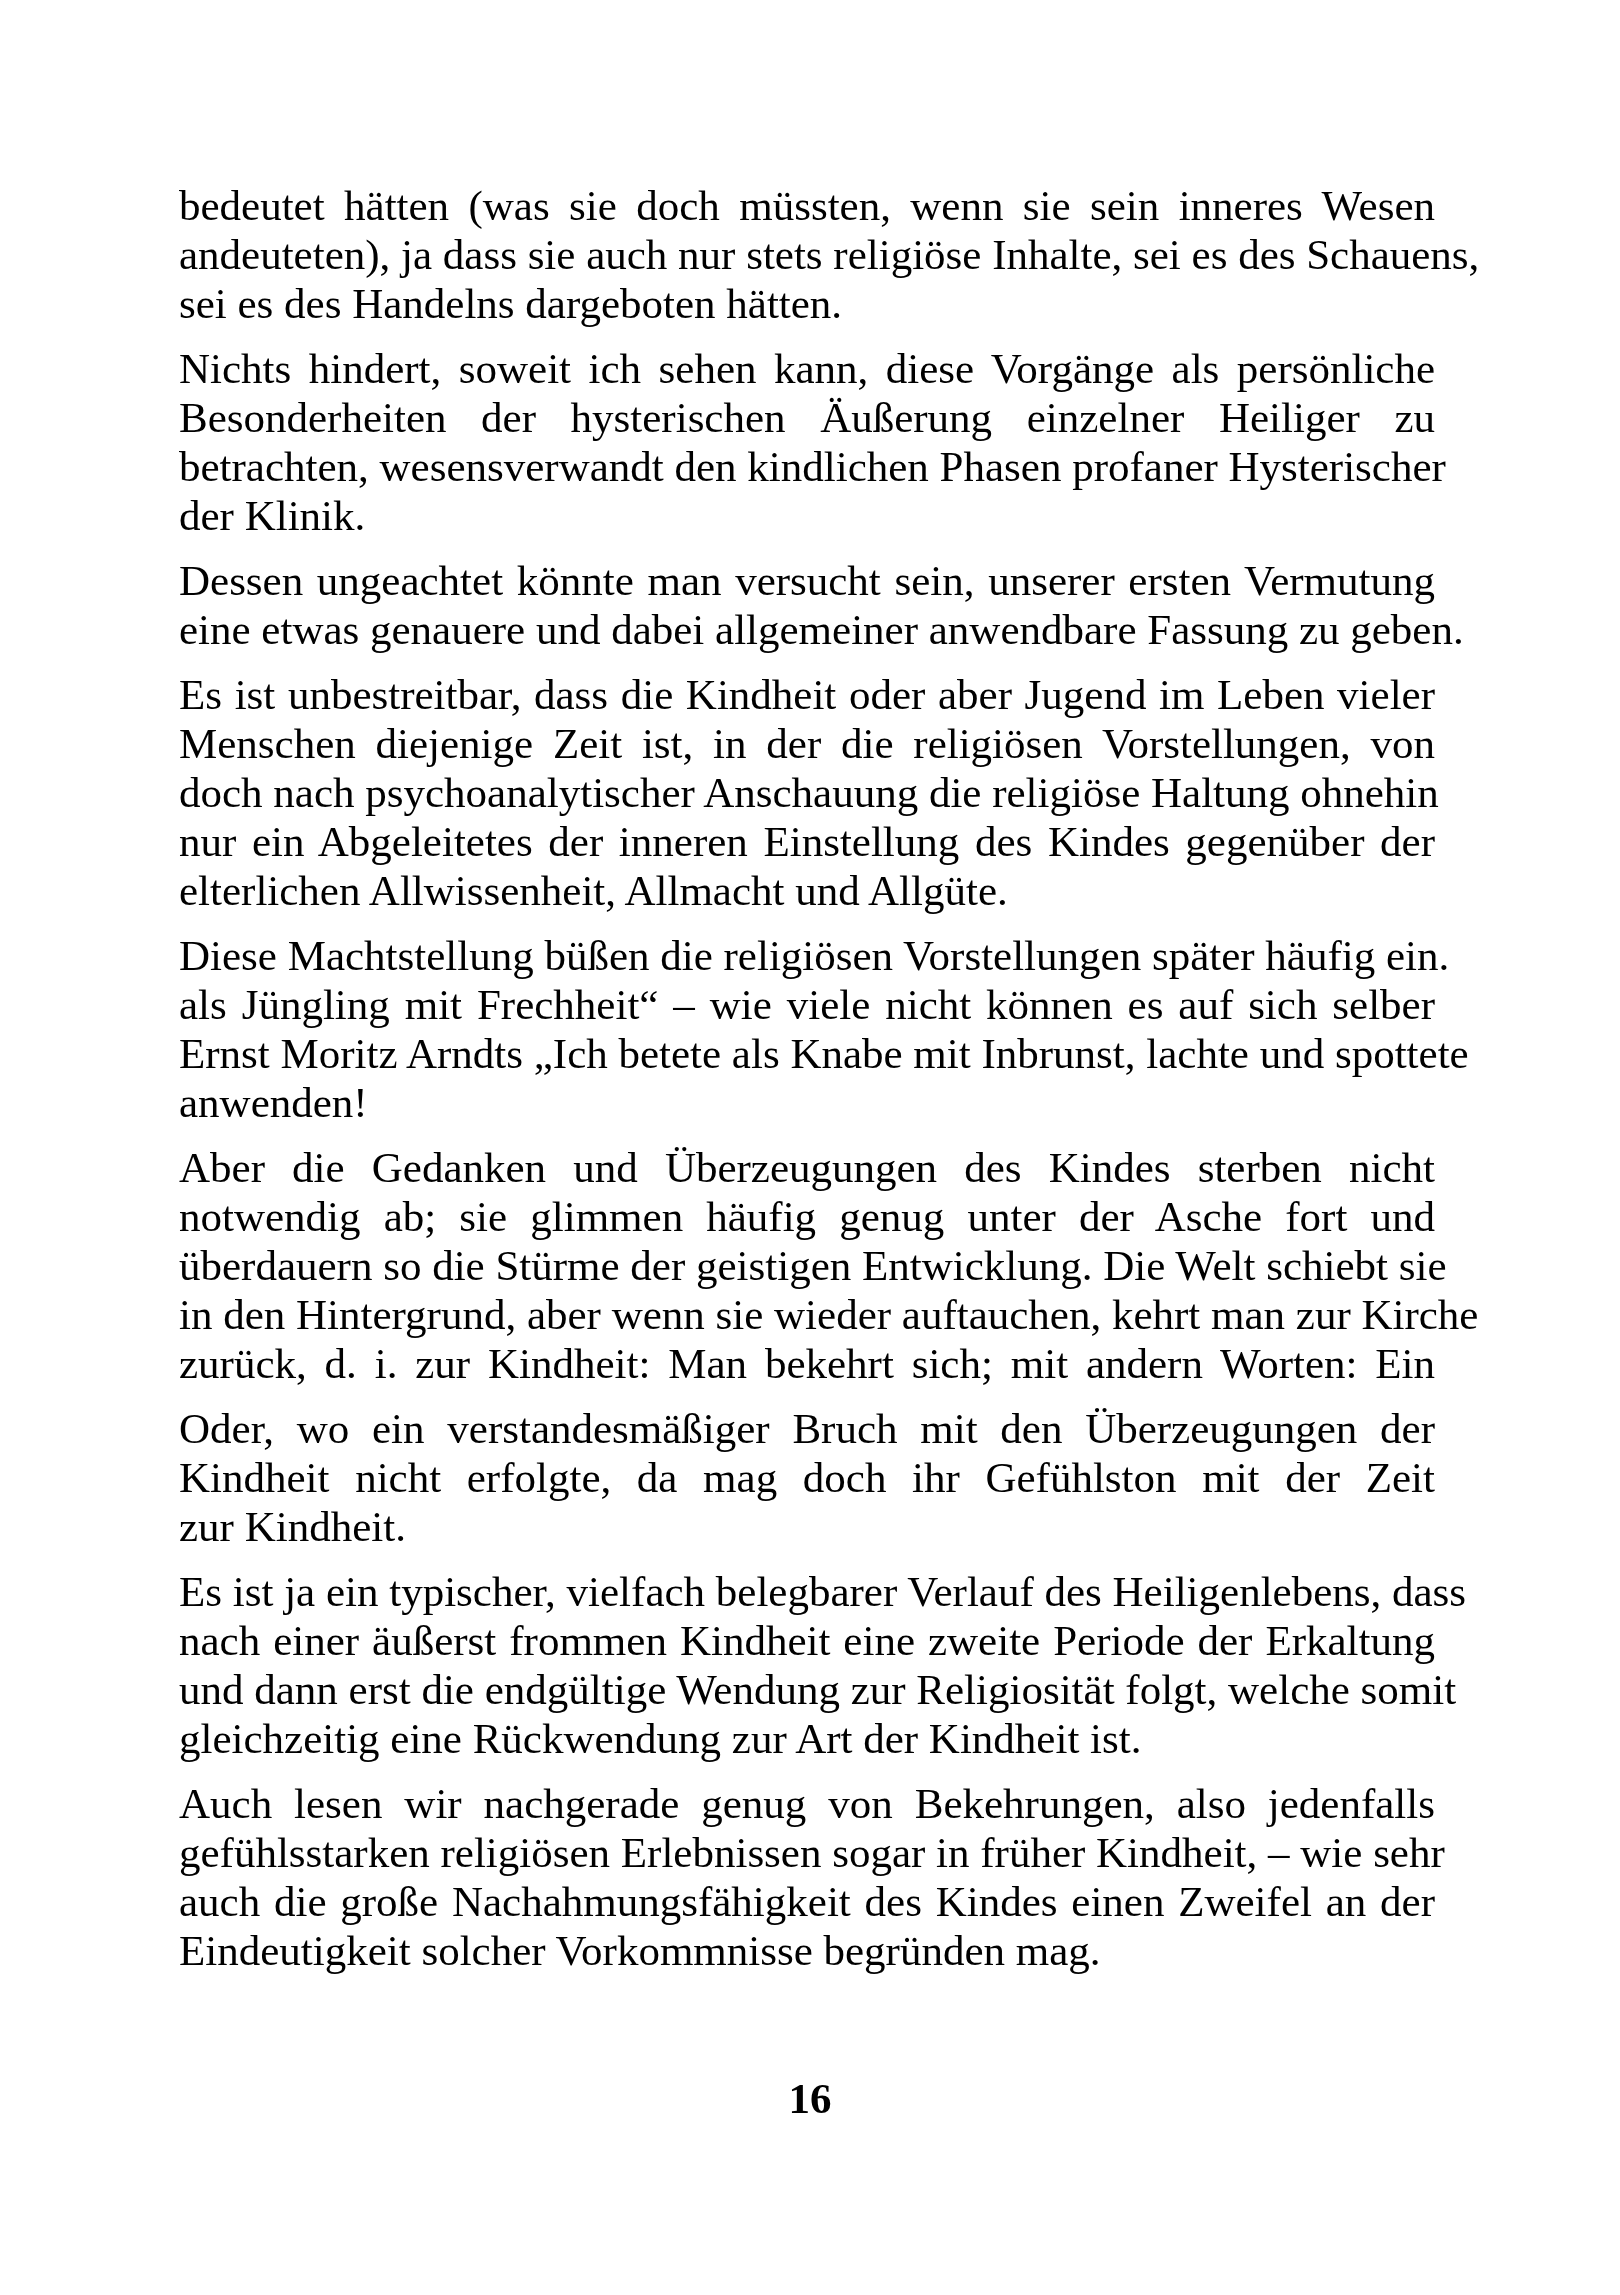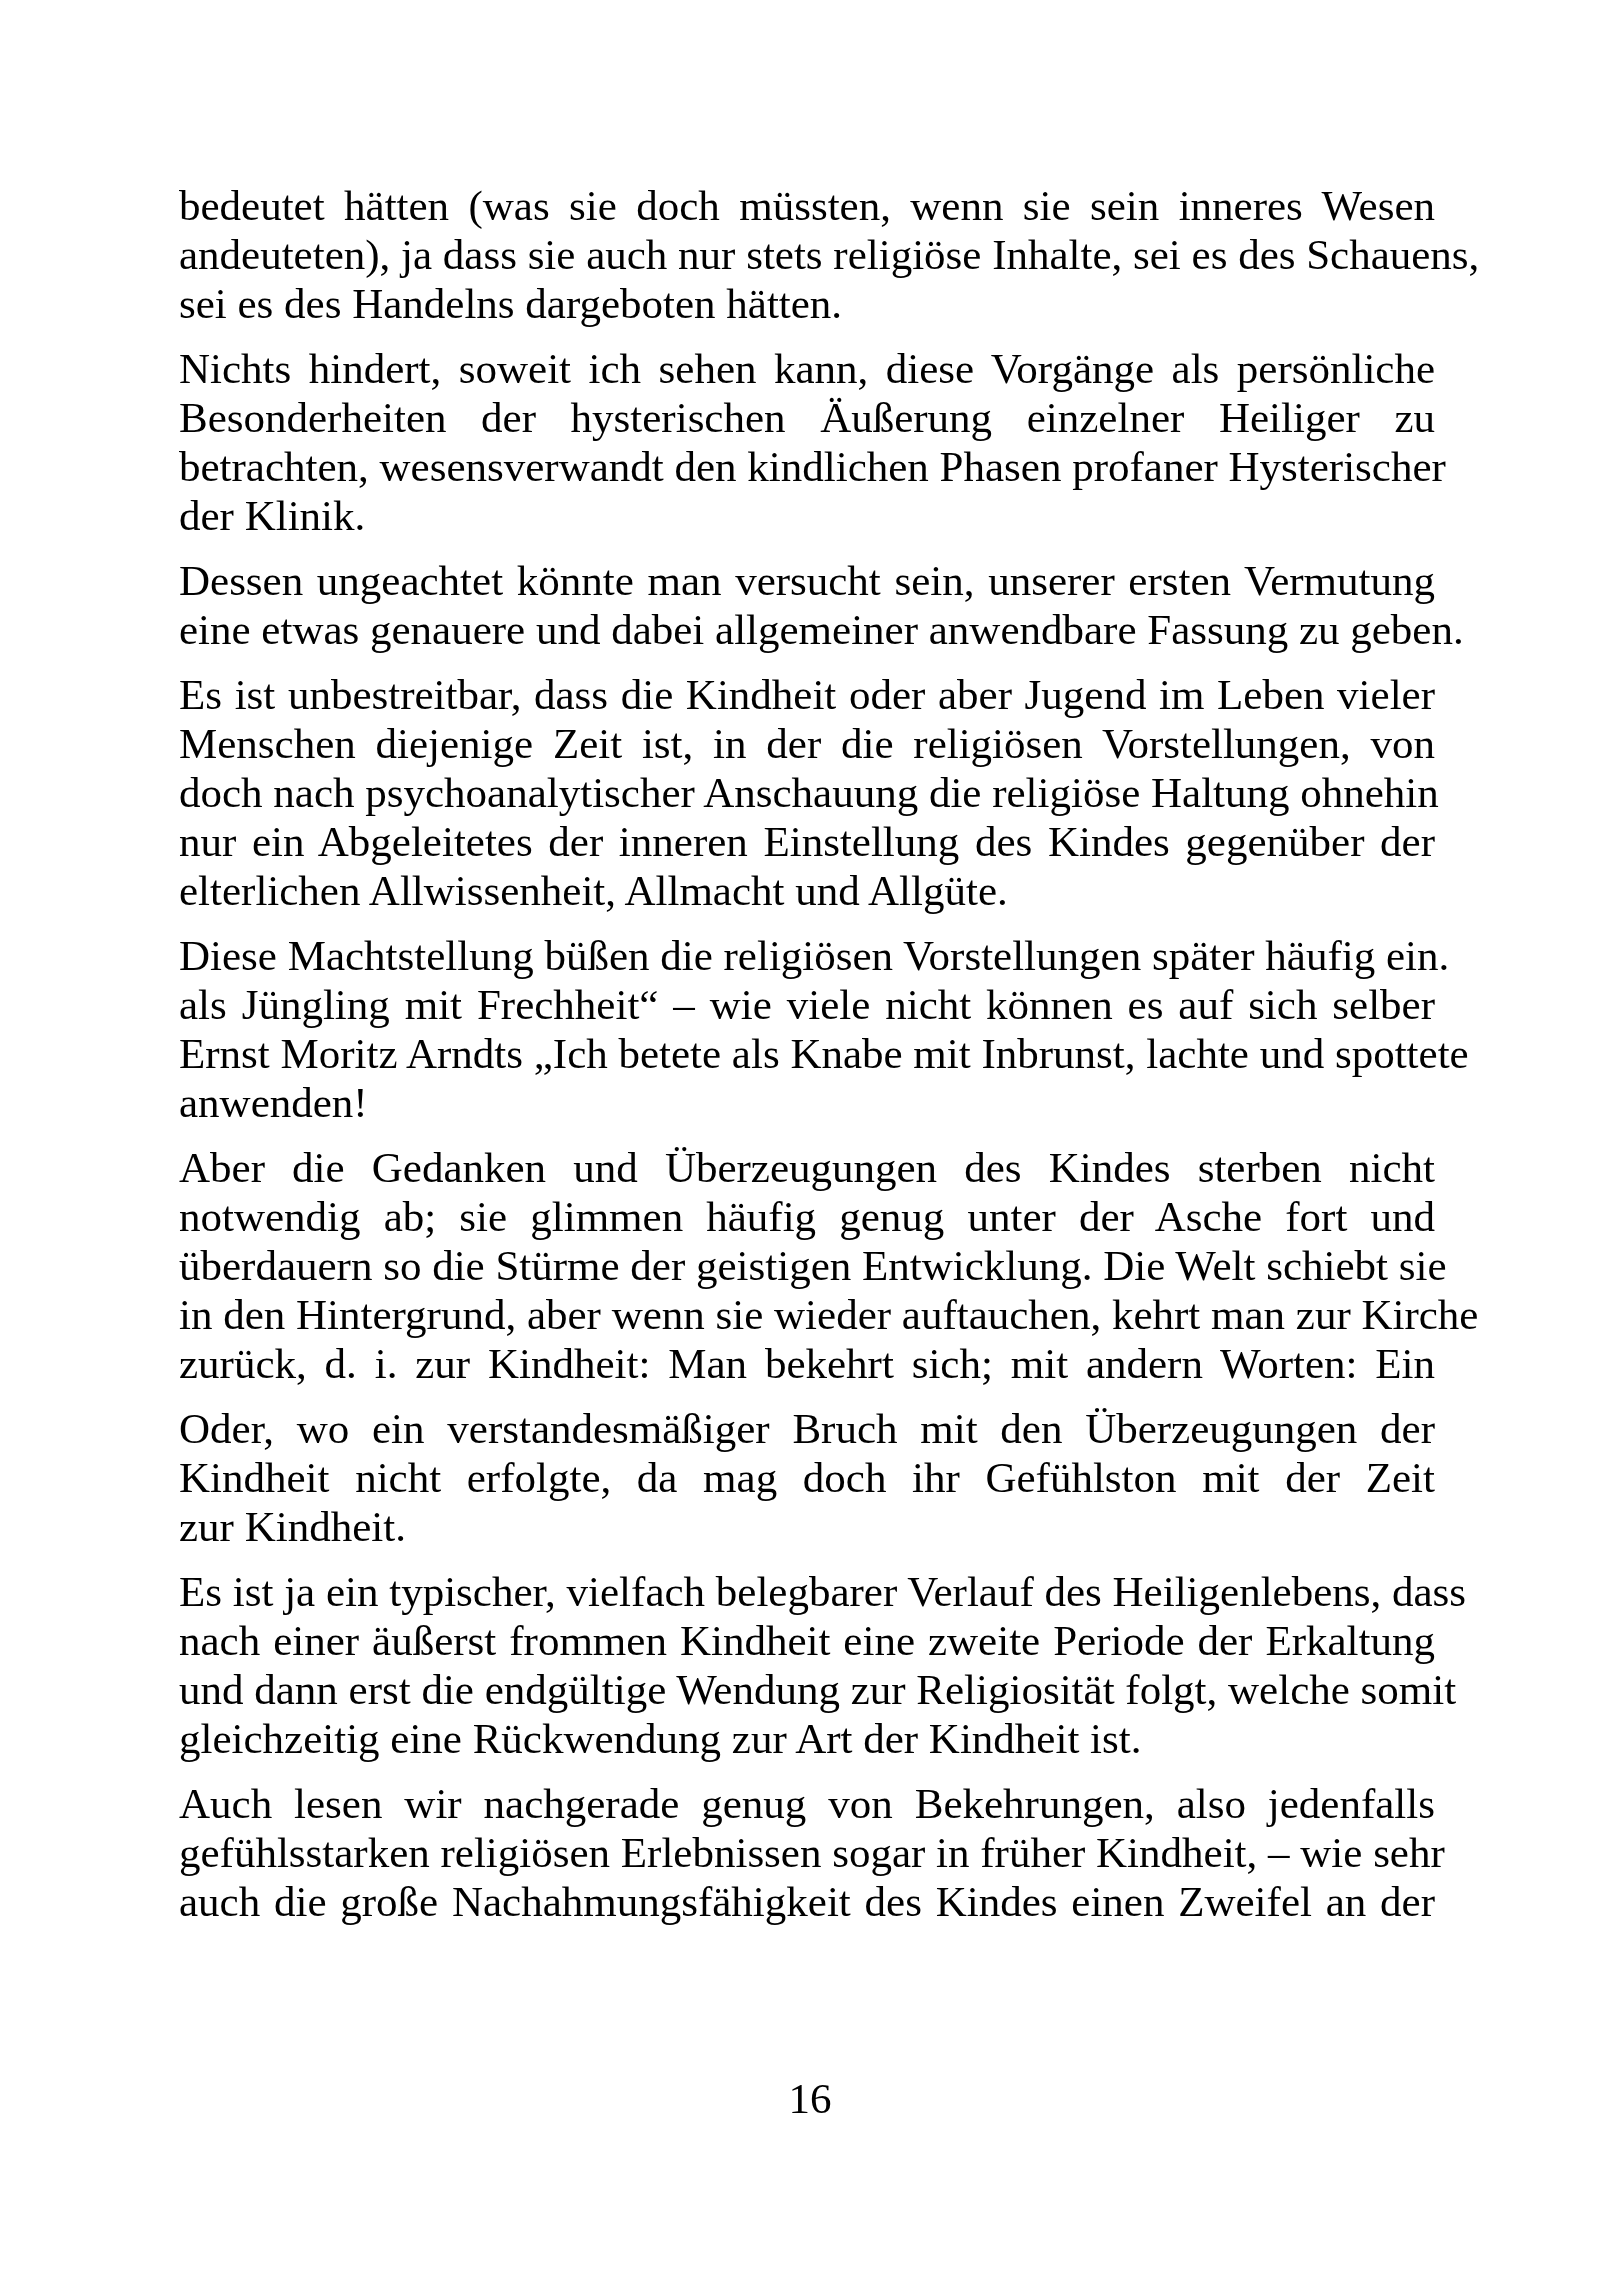--- a/index.html
+++ b/index.html
@@ -52,20 +52,21 @@
     position: absolute;
     left: 0;
     width: 1620px;
     top: 2074px;
     text-align: center;
     font-family: "Liberation Serif", serif;
     font-size: 43px;
     line-height: 49px;
     color: #000000;
     padding-left: 0px;
+    font-weight: bold;
   }
 </style>
 </head>
 <body>
 
 <div class="page">
   <div class="text-column">
 
     <div class="para">
       <span class="line">bedeutet hätten (was sie doch müssten, wenn sie sein inneres Wesen</span>
@@ -118,19 +119,20 @@
       <span class="line">Es ist ja ein typischer, vielfach belegbarer Verlauf des Heiligenlebens, dass</span>
       <span class="line">nach einer äußerst frommen Kindheit eine zweite Periode der Erkaltung</span>
       <span class="line">und dann erst die endgültige Wendung zur Religiosität folgt, welche somit</span>
       <span class="line last">gleichzeitig eine Rückwendung zur Art der Kindheit ist.</span>
     </div>
 
     <div class="para">
       <span class="line">Auch lesen wir nachgerade genug von Bekehrungen, also jedenfalls</span>
       <span class="line">gefühlsstarken religiösen Erlebnissen sogar in früher Kindheit, – wie sehr</span>
       <span class="line">auch die große Nachahmungsfähigkeit des Kindes einen Zweifel an der</span>
+      <span class="line last">Eindeutigkeit solcher Vorkommnisse begründen mag.</span>
     </div>
 
   </div>
 
   <div class="page-number">16</div>
 </div>
 
 
 </body></html>

